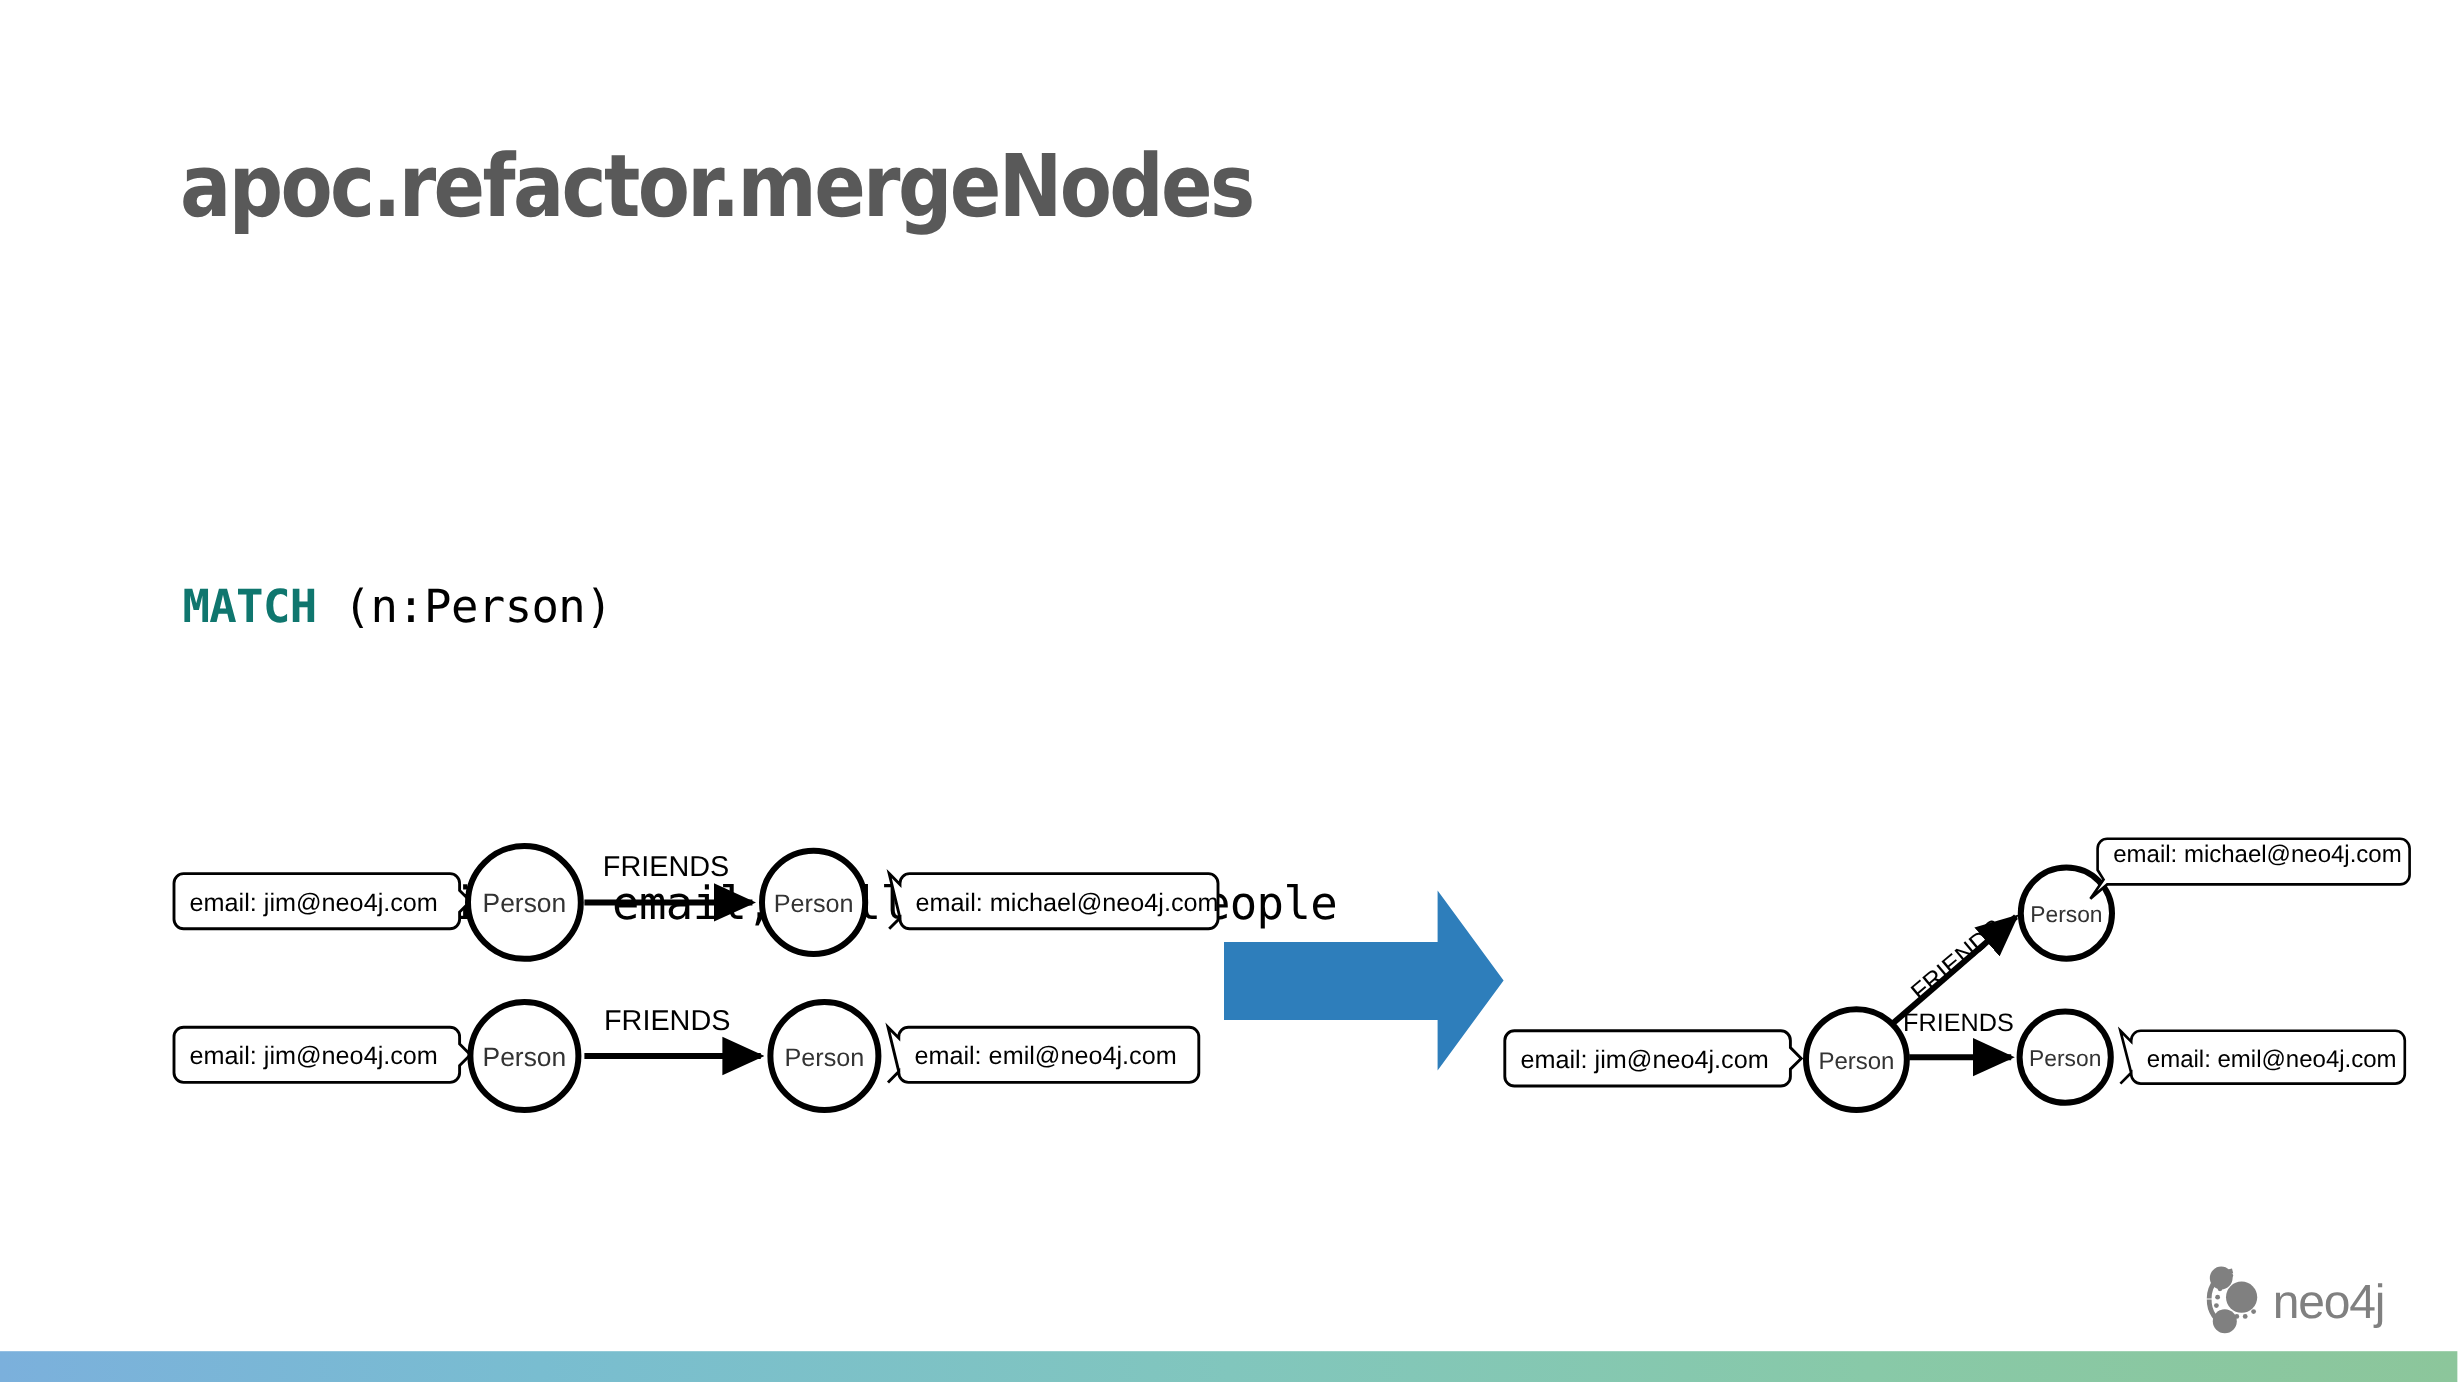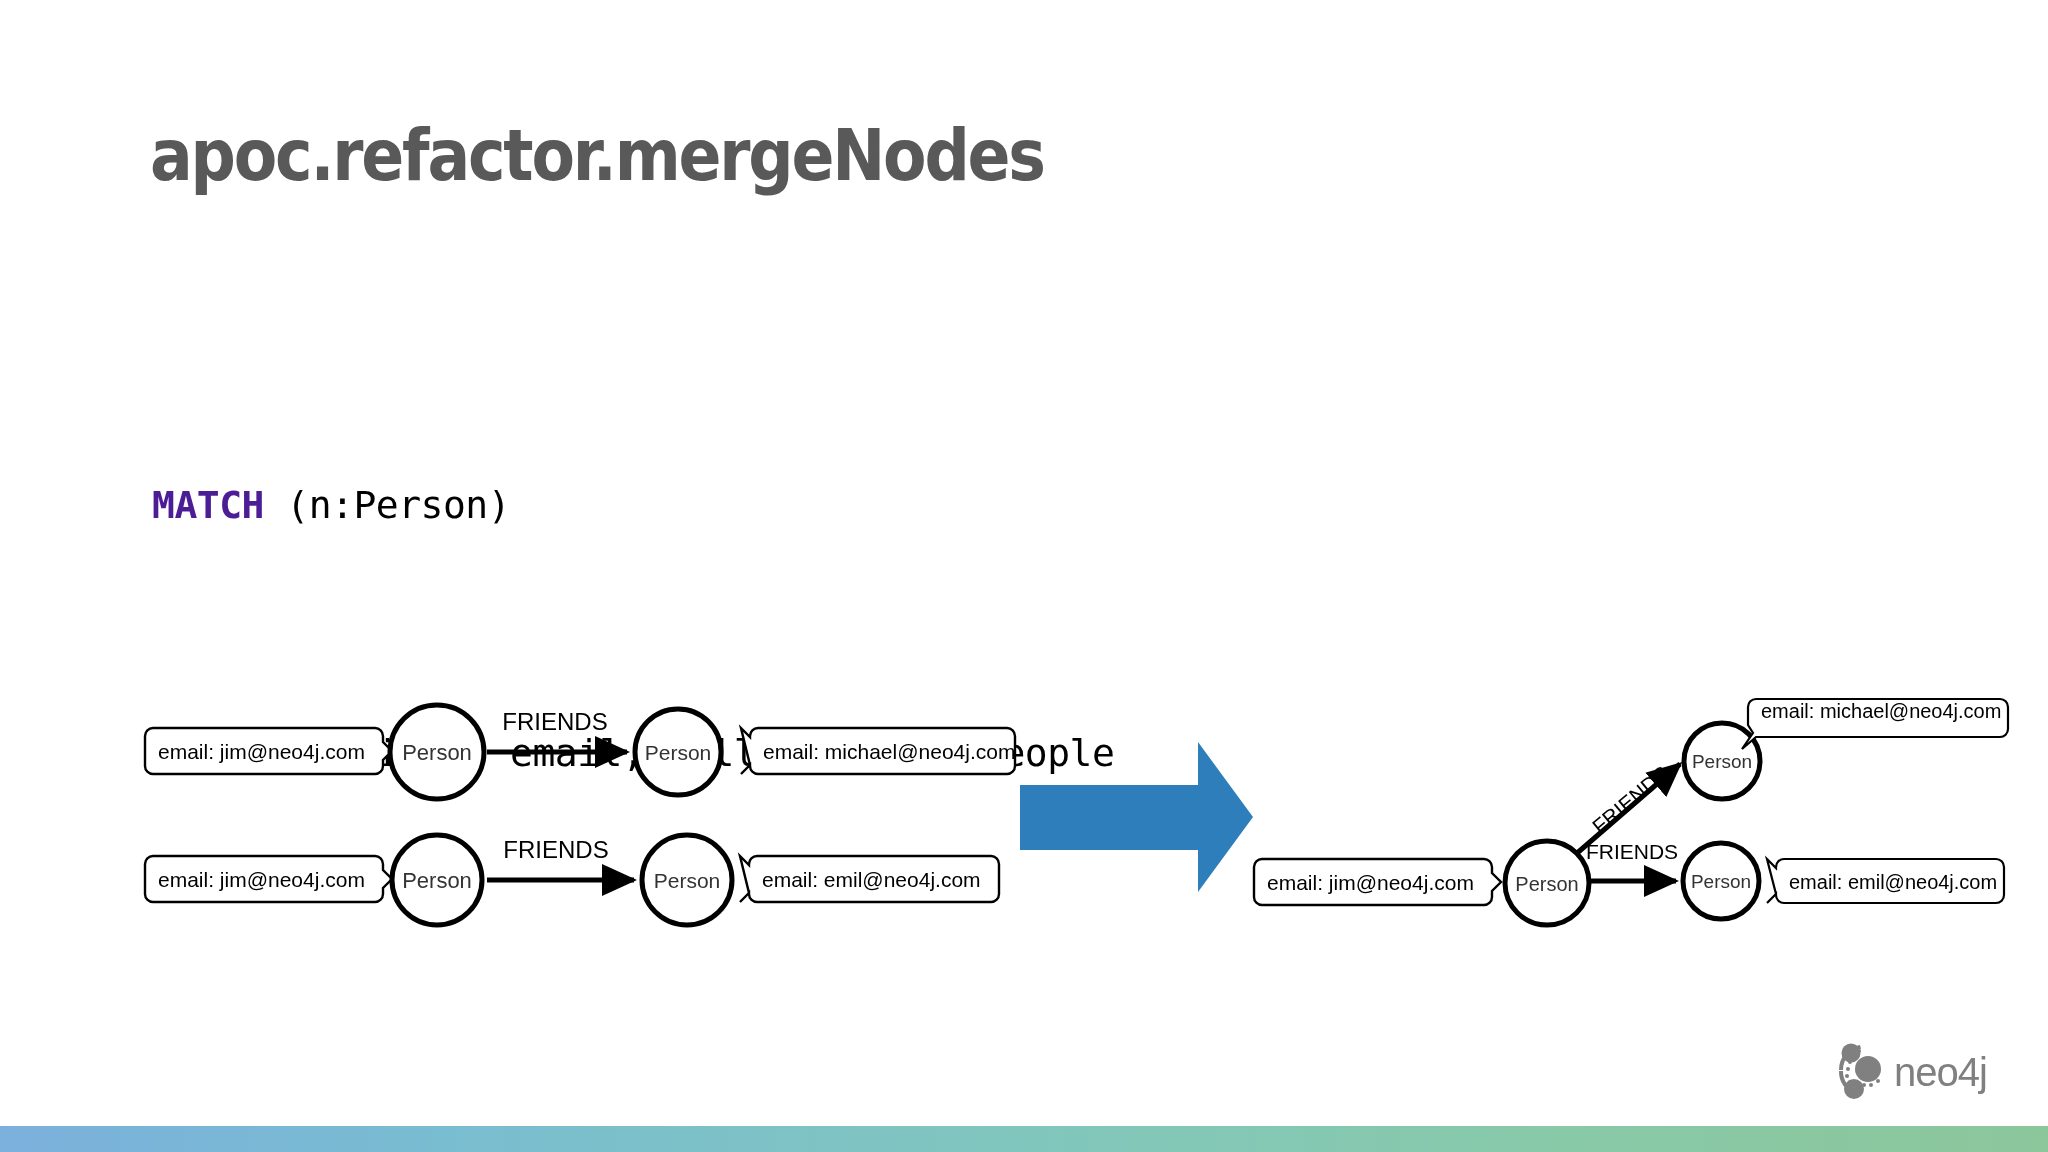--- a/index.html
+++ b/index.html
@@ -39,42 +39,42 @@
     top: 288px;
     font-family: "DejaVu Sans Mono", monospace;
     font-size: 38px;
     line-height: 62px;
     color: #000000;
     white-space: pre;
     letter-spacing: -0.5px;
   }
   .code-line { white-space: pre; }
   .kw {
-    color: #4c1d95;
+    color: #0f766e;
     font-weight: bold;
   }
   .num {
     color: #2a2ad0;
   }
 
   
   .diagram {
     position: absolute;
     left: 0;
     top: 660px;
     width: 2048px;
     height: 330px;
   }
   .diagram svg { display: block; }
 
   
   .logo {
     position: absolute;
     right: 28px;
-    bottom: 48px;
+    bottom: 36px;
     width: 186px;
     height: 66px;
   }
 
   
   .bottom-bar {
     position: absolute;
     left: 0;
     bottom: 0;
     width: 2048px;

